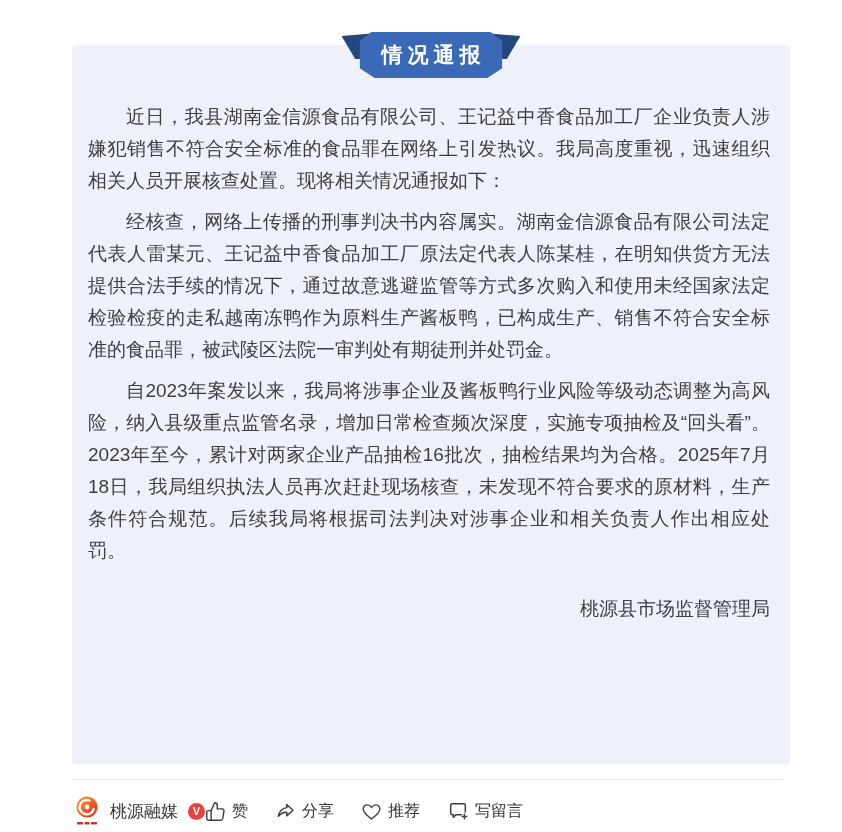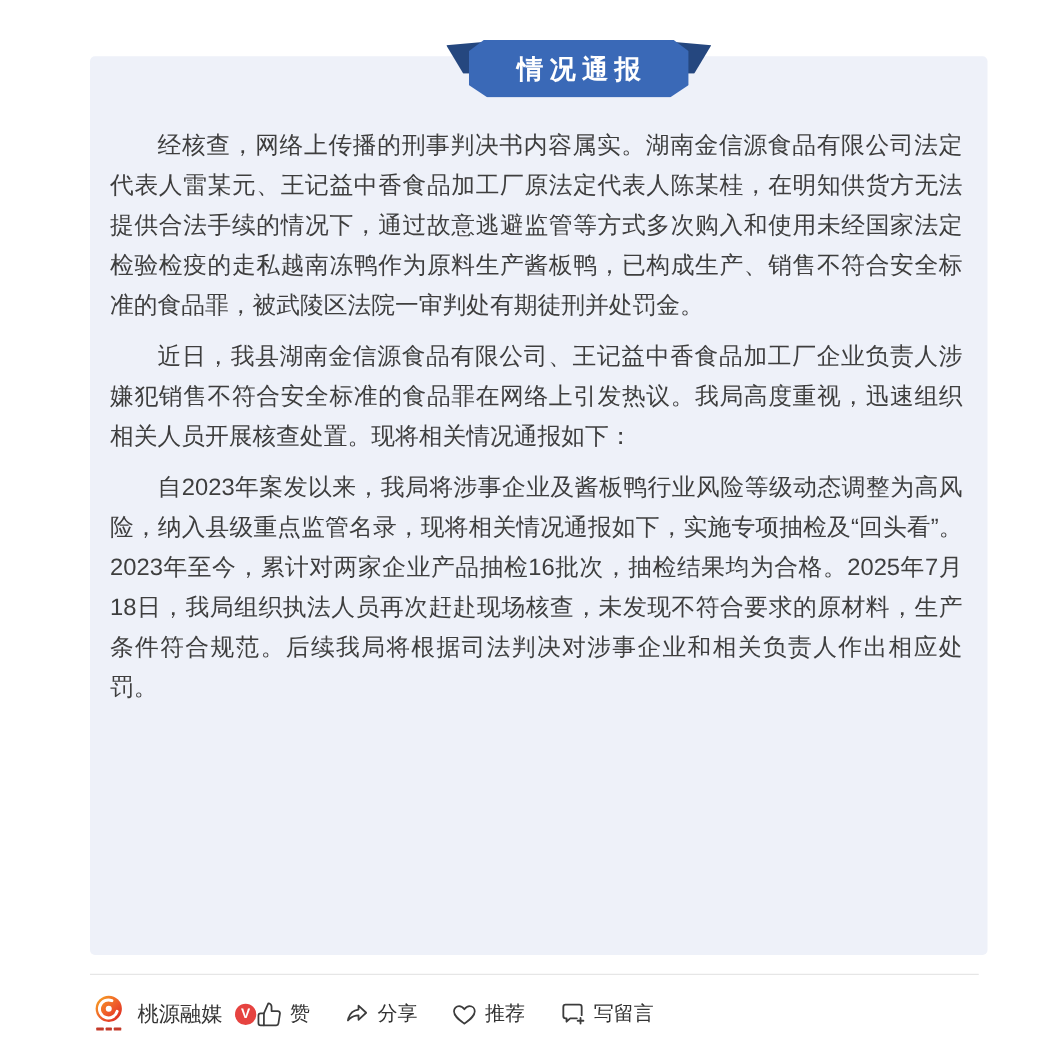--- a/index.html
+++ b/index.html
@@ -12,21 +12,21 @@
 
   
   .card{
     position:absolute;left:72px;top:45px;width:718px;height:719px;
     background:#eef1f9;border-radius:4px;
   }
 
   
   .ribbon{
     position:absolute;left:50%;top:-13px;transform:translateX(-50%);
-    width:176px;height:46px;margin-left:32px;
+    width:143px;height:46px;
   }
   .ribbon-fold{
     position:absolute;width:36px;height:26px;background:#25477f;top:1px;
   }
   .ribbon-fold.left{left:-18px;clip-path:polygon(0 12%,100% 0,100% 100%,38% 100%);}
   .ribbon-fold.right{right:-18px;clip-path:polygon(0 0,100% 12%,62% 100%,0 100%);}
   .ribbon-body{
     position:absolute;inset:0;background:#3a69b7;color:#ffffff;
     display:flex;align-items:center;justify-content:center;
     font-size:21px;font-weight:bold;letter-spacing:5px;text-indent:5px;
@@ -72,24 +72,25 @@
 
   <div class="card">
 
     <div class="ribbon">
       <div class="ribbon-fold left"></div>
       <div class="ribbon-fold right"></div>
       <div class="ribbon-body">情况通报</div>
     </div>
 
     <div class="notice-body">
+      <p>近日，我县湖南金信源食品有限公司、王记益中香食品加工厂企业负责人涉嫌犯销售不符合安全标准的食品罪在网络上引发热议。我局高度重视，迅速组织相关人员开展核查处置。现将相关情况通报如下：</p>
       <p>经核查，网络上传播的刑事判决书内容属实。湖南金信源食品有限公司法定代表人雷某元、王记益中香食品加工厂原法定代表人陈某桂，在明知供货方无法提供合法手续的情况下，通过故意逃避监管等方式多次购入和使用未经国家法定检验检疫的走私越南冻鸭作为原料生产酱板鸭，已构成生产、销售不符合安全标准的食品罪，被武陵区法院一审判处有期徒刑并处罚金。</p>
-      <p>近日，我县湖南金信源食品有限公司、王记益中香食品加工厂企业负责人涉嫌犯销售不符合安全标准的食品罪在网络上引发热议。我局高度重视，迅速组织相关人员开展核查处置。现将相关情况通报如下：</p>
-      <p>自2023年案发以来，我局将涉事企业及酱板鸭行业风险等级动态调整为高风险，纳入县级重点监管名录，现将相关情况通报如下，实施专项抽检及“回头看”。2023年至今，累计对两家企业产品抽检16批次，抽检结果均为合格。2025年7月18日，我局组织执法人员再次赶赴现场核查，未发现不符合要求的原材料，生产条件符合规范。后续我局将根据司法判决对涉事企业和相关负责人作出相应处罚。</p>
+      <p>自2023年案发以来，我局将涉事企业及酱板鸭行业风险等级动态调整为高风险，纳入县级重点监管名录，增加日常检查频次深度，实施专项抽检及“回头看”。2023年至今，累计对两家企业产品抽检16批次，抽检结果均为合格。2025年7月18日，我局组织执法人员再次赶赴现场核查，未发现不符合要求的原材料，生产条件符合规范。后续我局将根据司法判决对涉事企业和相关负责人作出相应处罚。</p>
       <div class="signature">
+        <div>桃源县市场监督管理局</div>
       </div>
     </div>
 
   </div>
 
   <div class="footer-divider"></div>
 
   <div class="footer">
 
     <div class="account">

